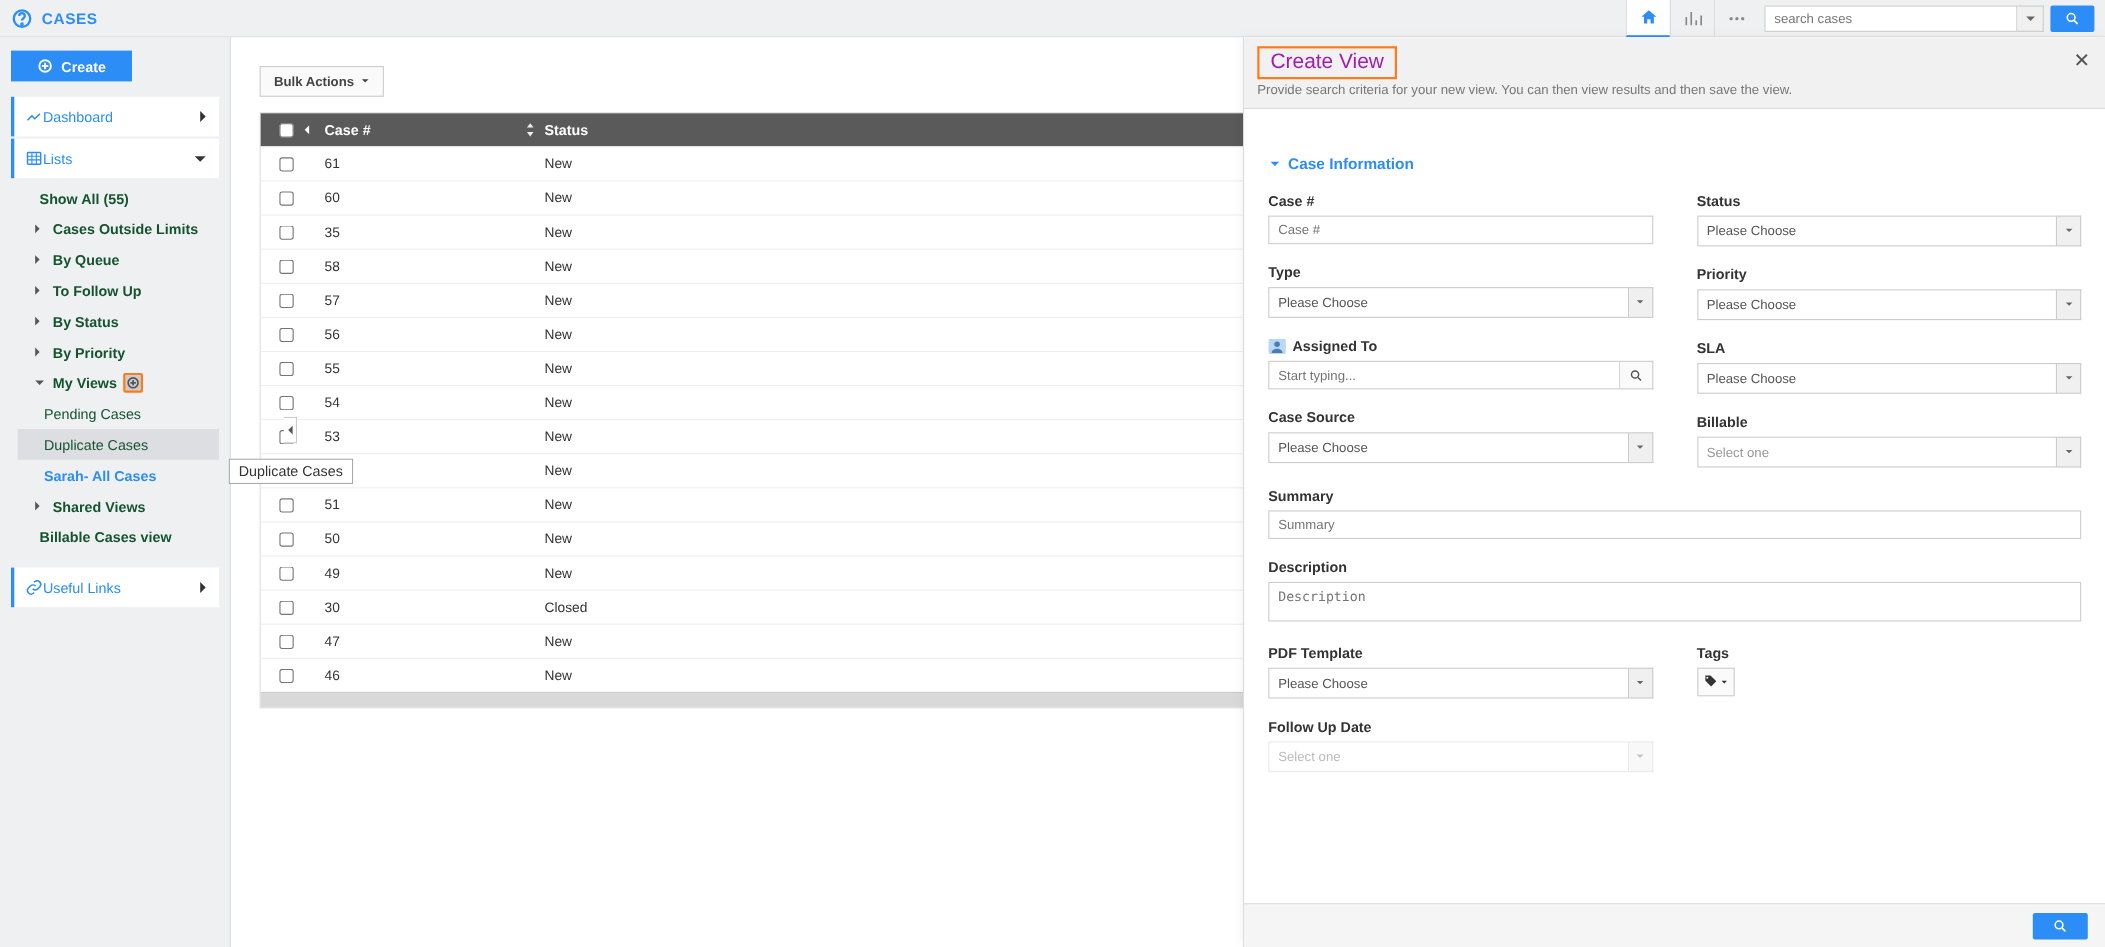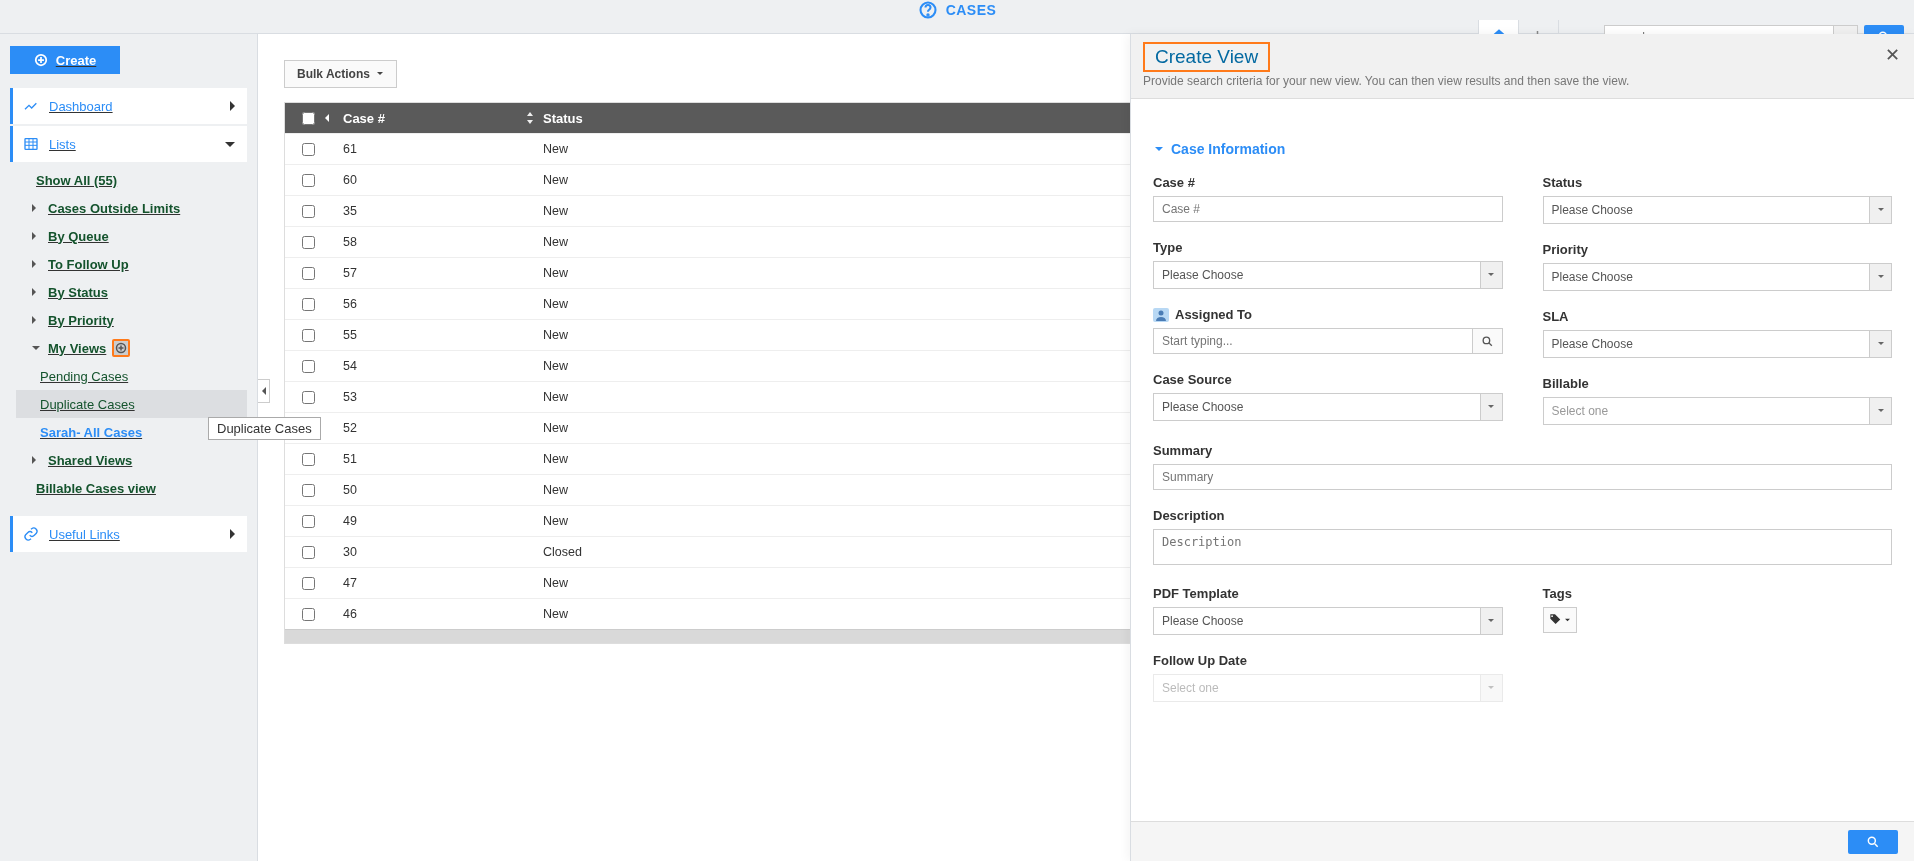--- a/index.html
+++ b/index.html
@@ -1,37 +1,37 @@
 <!DOCTYPE html>
 <html><head>
 <meta charset="utf-8">
 <style>
 * { box-sizing: border-box; margin: 0; padding: 0; }
 body { font-family: Arial, Helvetica, sans-serif; font-size: 13px; background: #eef0f2; color: #333; overflow: hidden; }
 
 
-.topbar { height: 34px; background: #eef0f2; border-bottom: 1px solid #d9dde2; display: flex; align-items: center; padding: 0 10px; flex-direction: column; }
+.topbar { height: 34px; background: #eef0f2; border-bottom: 1px solid #d9dde2; display: flex; align-items: center; padding: 0 10px; }
 .brand { display: flex; align-items: center; gap: 8px; }
 .brand-icon { width: 20px; height: 20px; color: #2c8df6; }
 .brand-text { color: #2c8df6; font-weight: 700; letter-spacing: .5px; font-size: 14px; }
 .topbar-right { margin-left: auto; display: flex; align-items: center; gap: 0; }
 .topbtn { width: 40px; height: 34px; display: flex; align-items: center; justify-content: center; border-left: 1px solid #d9dde2; cursor: pointer; color: #888; }
 .topbtn.active { background: #fff; color: #2c8df6; border-bottom: 2px solid #2c8df6; }
 .searchwrap { display: flex; align-items: center; margin-left: 6px; }
 .searchwrap input { height: 24px; width: 230px; border: 1px solid #ccc; padding: 0 8px; font-size: 12px; }
 .searchwrap .dd { height: 24px; width: 24px; border: 1px solid #ccc; border-left: none; display:flex; align-items:center; justify-content:center; background:#f0f0f0; cursor:pointer;}
 .searchbtn { height: 24px; width: 40px; background: #2c8df6; color: #fff; display: flex; align-items: center; justify-content: center; margin-left: 6px; border-radius: 2px; cursor: pointer; }
 
 
 .layout { display: flex; height: calc(861px - 34px); position: relative; }
 
 
-.sidebar { width: 258px; background: #eef0f2; padding: 12px 10px; border-right: 1px solid #d9dde2; text-decoration: underline; }
+.sidebar { width: 210px; background: #eef0f2; padding: 12px 10px; border-right: 1px solid #d9dde2; }
 .create-btn { background: #2c8df6; color: #fff; height: 28px; width: 110px; display: flex; align-items: center; justify-content: center; gap: 8px; font-weight: 600; font-size: 13px; cursor: pointer; margin-bottom: 14px; }
-.navcard { background: #fff; border-left: 3px solid #2c8df6; height: 36px; display: flex; align-items: center; padding: 0 10px; color: #2c8df6; gap: 10px; margin-bottom: 2px; cursor: pointer; }
+.navcard { background: #fff; border-left: 3px solid #2c8df6; height: 36px; display: flex; align-items: center; padding: 0 10px; color: #2c8df6; margin-bottom: 2px; cursor: pointer; }
 .navcard .chev { margin-left: auto; color: #333; }
 .navtree { padding-left: 6px; margin-top: 4px; }
 .navitem { height: 28px; display: flex; align-items: center; padding-left: 14px; color: #14532d; cursor: pointer; gap: 6px; }
 .navitem.bold { font-weight: 600; padding-left: 20px; }
 .navitem.child { padding-left: 24px; font-weight: 400; }
 .navitem.selected { color: #2c8df6; font-weight: 600; }
 .navitem.hover { background: #dcdee1; }
 .navitem .chev-sm { width: 12px; display:inline-block; color:#555;}
 .addview { border: 2px solid #ff7a1a; background: #ccc; width: 18px; height: 18px; display: inline-flex; align-items: center; justify-content: center; border-radius: 2px; }
 .addview svg { color: #555; }
@@ -57,21 +57,21 @@
 .trow .cb { width: 30px; display:flex; justify-content:center;}
 .trow .pad { width: 20px; }
 .trow .c-case { width: 200px; }
 .trow .c-status { flex: 1; }
 input[type=checkbox]{ width: 13px; height: 13px; }
 .table-footer { height: 14px; background: #d9d9d9; border-top: 1px solid #ccc; }
 
 
 .panel { position: absolute; right: 0; top: 34px; bottom: 0; width: 784px; background: #fff; border-left: 1px solid #d9dde2; box-shadow: -2px 0 10px rgba(0,0,0,.05); display:flex; flex-direction:column; z-index: 3;}
 .panel-head { background: #f1f1f1; border-bottom: 1px solid #ddd; padding: 8px 16px 10px 12px; position: relative; }
-.panel-title { font-size: 19px; color: #0369a1; border: 2px solid #ff7a1a; display: inline-block; padding: 2px 10px; }
+.panel-title { font-size: 19px; color: #a21caf; border: 2px solid #ff7a1a; display: inline-block; padding: 2px 10px; }
 .panel-sub { font-size: 12px; color: #777; margin-top: 2px; }
 .panel-close { position: absolute; right: 14px; top: 10px; font-size: 18px; color: #555; cursor:pointer;}
 .panel-body { padding: 6px 22px; overflow-y: auto; flex: 1; margin-top: 36px; }
 .section-title { color: #2c8df6; font-weight: 600; font-size: 14px; display:flex; align-items:center; gap:6px; margin-bottom: 18px;}
 .grid2 { display: flex; gap: 40px; }
 .col { flex: 1; display: flex; flex-direction: column; gap: 18px; }
 .fld label { display: block; font-size: 13px; font-weight: 600; color: #333; margin-bottom: 6px; }
 .fld .assigned-label { display: flex; align-items: center; gap: 6px; }
 .fld input[type=text], .fld textarea { width: 100%; border: 1px solid #ccc; padding: 5px 8px; font-size: 12px; color: #555; background:#fff;}
 .fld textarea { height: 36px; resize: none; }

